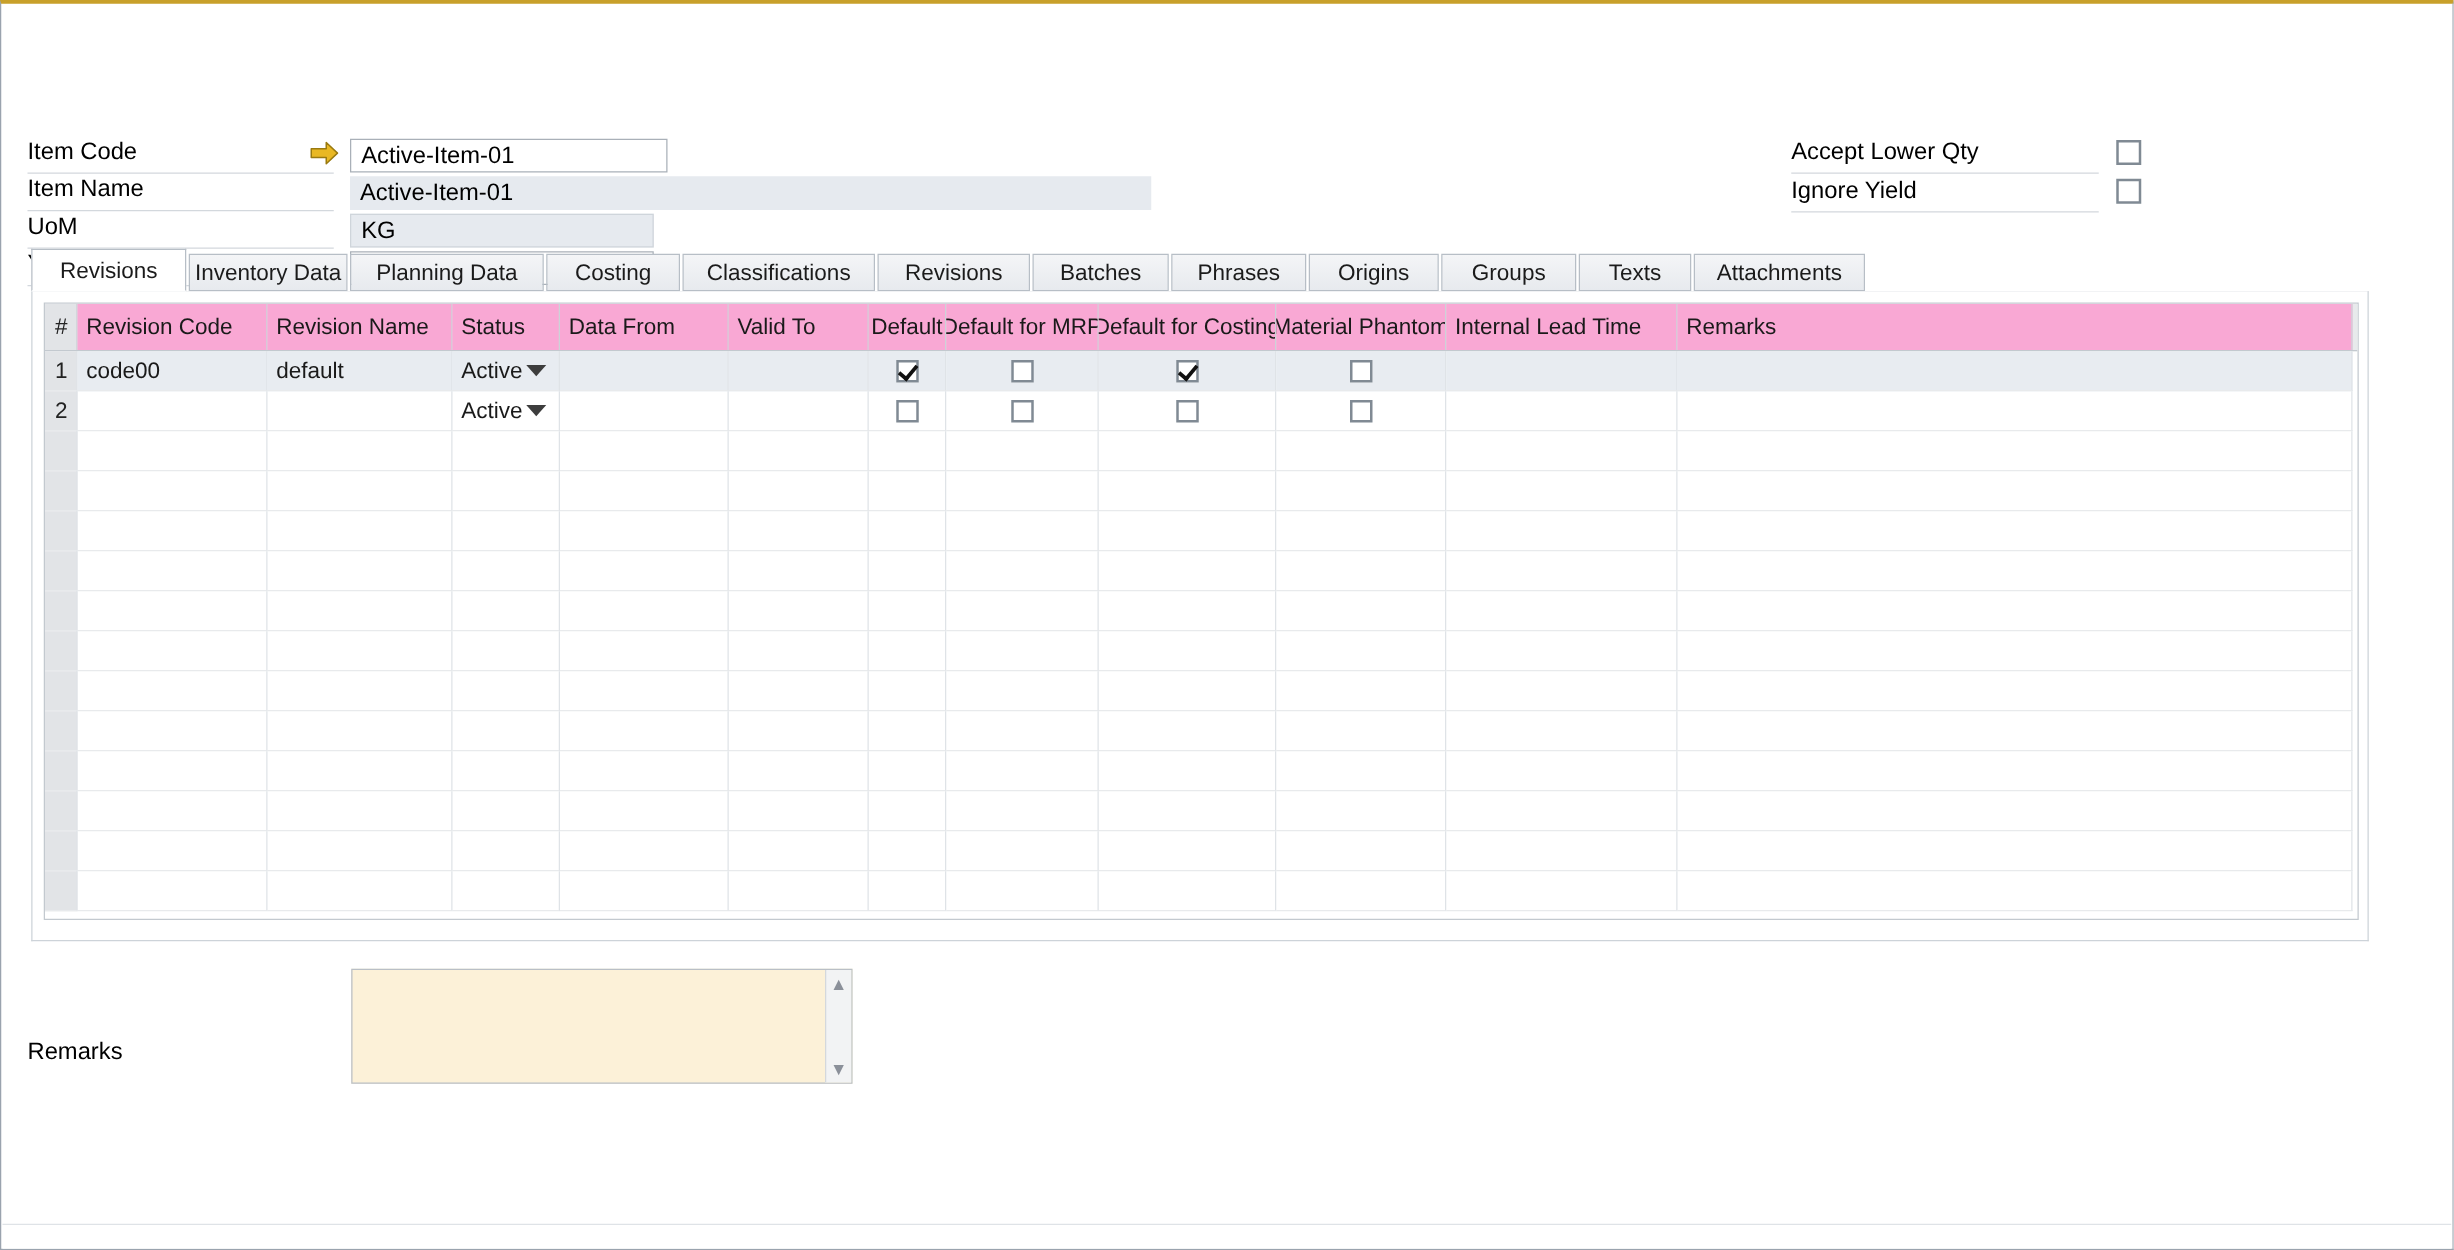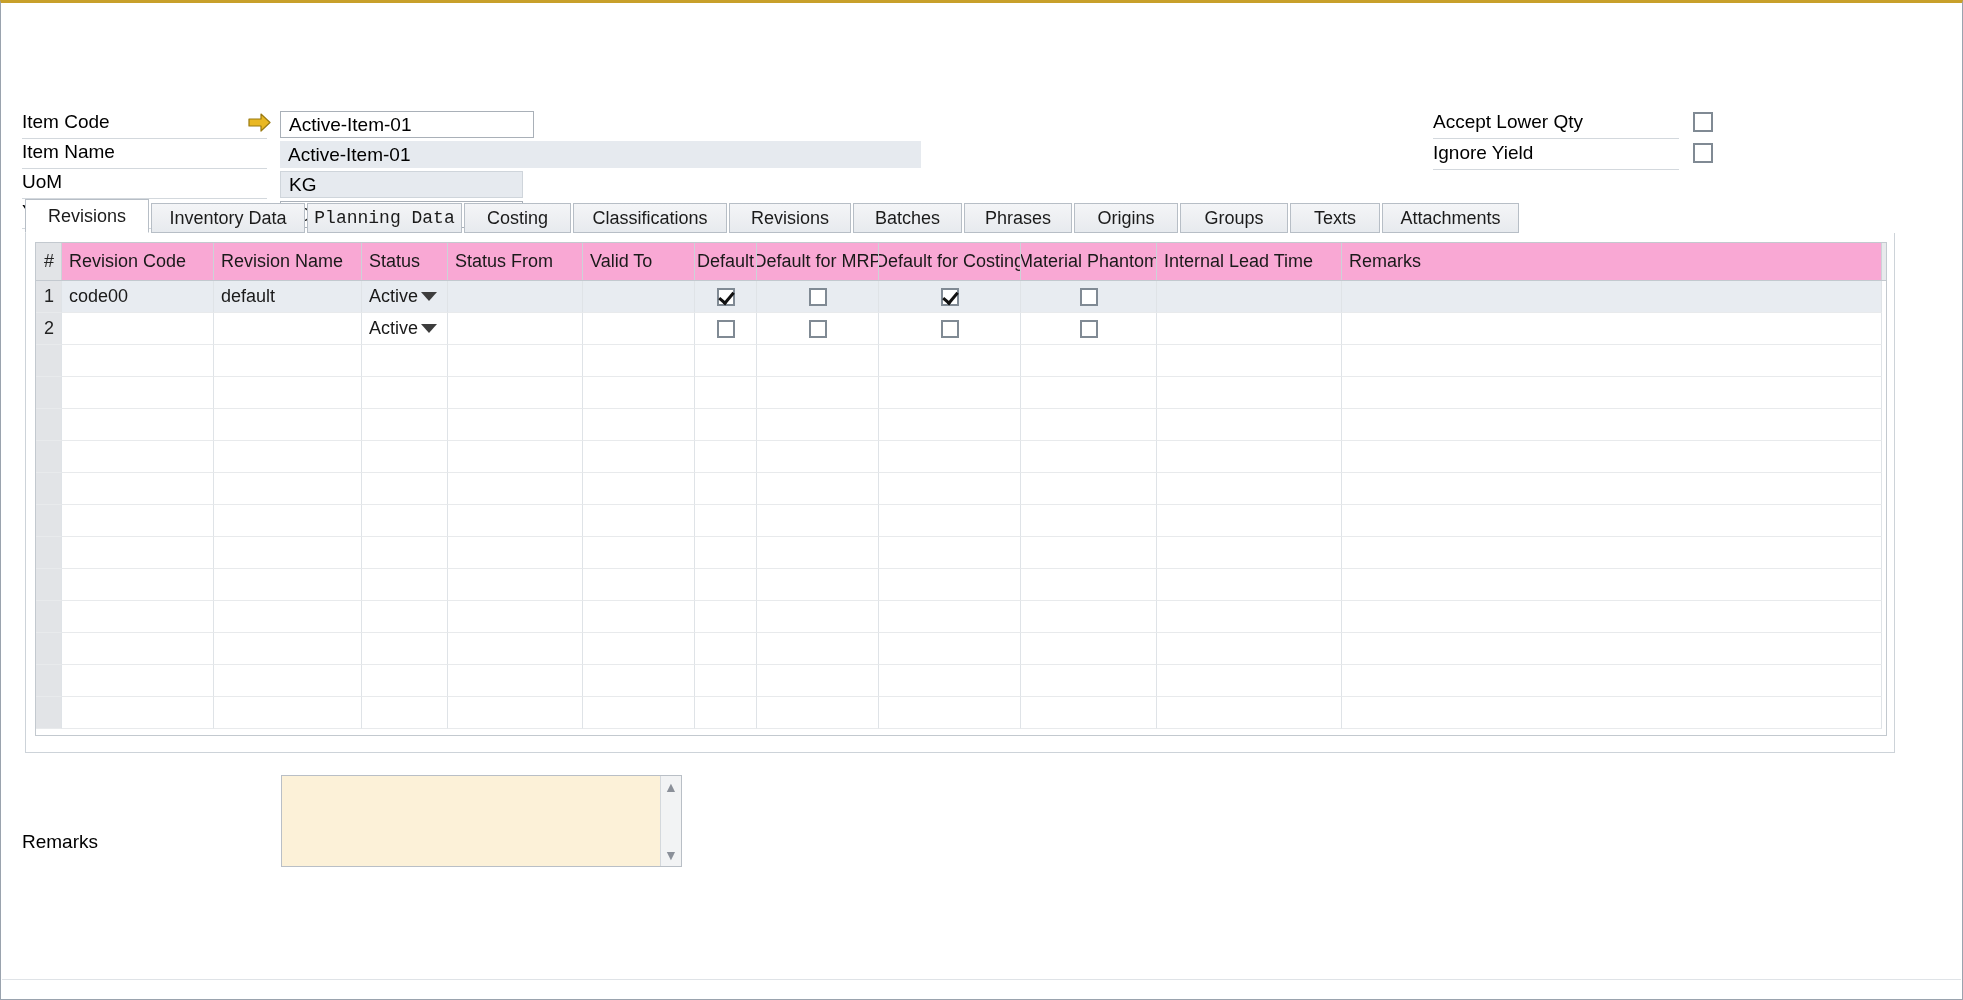--- a/index.html
+++ b/index.html
@@ -319,24 +319,24 @@
     <div class="lbl-underline" style="left:1432px; top:121px; width:246px;"></div>
     <div style="position:absolute; left:1692px; top:95px;">
       <span class="chk"></span>
     </div>
   </div>
 
   <div class="tabstrip" id="tabstrip">
       <div class="tab active" style="width: 124px;">
         <span>Revisions</span>
       </div>
-      <div class="tab" style="width: 154px;">
+      <div class="tab" style="width: 127px;">
         <span>Inventory Data</span>
       </div>
-      <div class="tab" style="width: 155px; font-family: Liberation Mono, monospace;">
+      <div class="tab" style="width: 155px;">
         <span>Planning Data</span>
       </div>
       <div class="tab" style="width: 107px;">
         <span>Costing</span>
       </div>
       <div class="tab" style="width: 154px;">
         <span>Classifications</span>
       </div>
       <div class="tab" style="width: 122px;">
         <span>Revisions</span>
@@ -370,21 +370,21 @@
           <div class="gcell" style="width: 152px; min-width: 152px;">
             <span>Revision Code</span>
           </div>
           <div class="gcell" style="width: 148px; min-width: 148px;">
             <span>Revision Name</span>
           </div>
           <div class="gcell" style="width: 86px; min-width: 86px;">
             <span>Status</span>
           </div>
           <div class="gcell" style="width: 135px; min-width: 135px;">
-            <span>Status From</span>
+            <span>Data From</span>
           </div>
           <div class="gcell" style="width: 112px; min-width: 112px;">
             <span>Valid To</span>
           </div>
           <div class="gcell center" style="width: 62px; min-width: 62px;">
             <span>Default</span>
           </div>
           <div class="gcell center" style="width: 122px; min-width: 122px;">
             <span>Default for MRP</span>
           </div>

